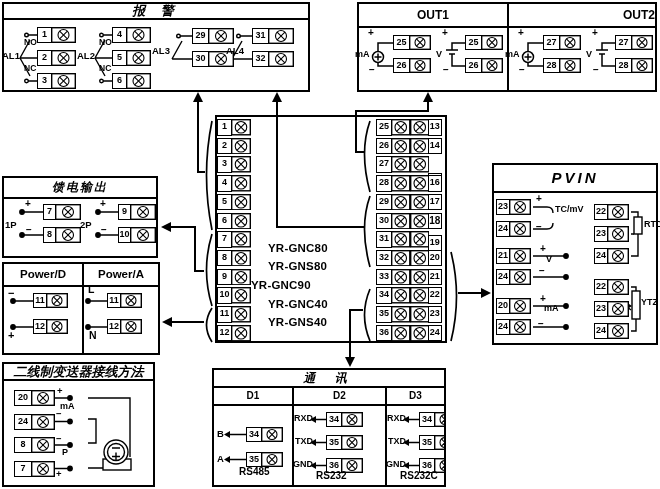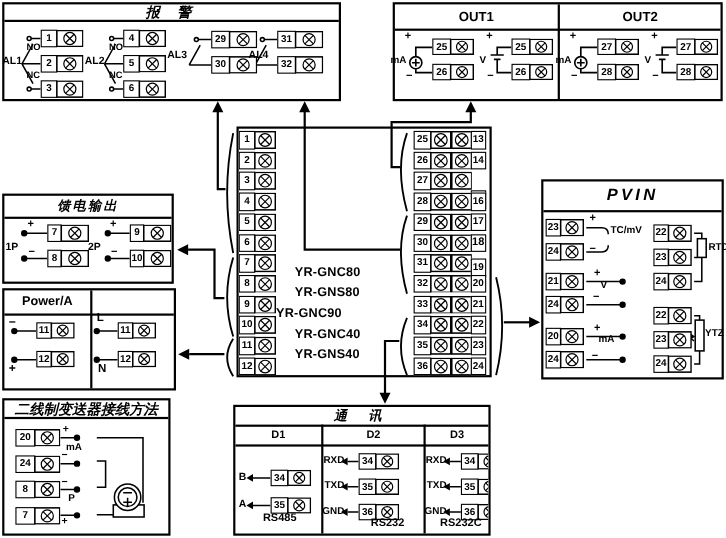--- a/index.html
+++ b/index.html
@@ -24,37 +24,38 @@
 <div id="stage">
 
   <div class="box" style="left:2px;top:2px;width:308px;height:90px;">
     <div class="bhead" style="height:14px;line-height:14px;font-size:13px;letter-spacing:6px;">报 警</div>
   </div>
 
   <div class="box" style="left:357px;top:2px;width:300px;height:90px;">
     <div class="halfrow" style="height:22px;line-height:22px;font-size:12px;">
       <span style="width:148px;">OUT1</span>
       <span style="width:2px;"></span>
-      <span style="width:146px;">OUT2</span>
+      <span style="width:146px;text-align:right;">OUT2</span>
     </div>
     <div class="vdiv" style="left:148px;top:0;bottom:0;"></div>
   </div>
 
   <div class="box" style="left:215px;top:115px;width:232px;height:228px;"></div>
 
   <div class="box" style="left:2px;top:176px;width:156px;height:82px;">
     <div class="bhead" style="height:19px;line-height:19px;font-size:12px;letter-spacing:2px;">馈电输出</div>
   </div>
 
   <div class="box" style="left:492px;top:163px;width:166px;height:182px;">
     <div class="bhead" style="height:26px;line-height:26px;font-size:15px;letter-spacing:3px;">PVIN</div>
   </div>
 
   <div class="box" style="left:2px;top:262px;width:158px;height:93px;">
     <div class="halfrow" style="height:21px;line-height:21px;font-size:11.5px;">
+      <span style="width:78px;">Power/D</span>
       <span style="width:2px;"></span>
       <span style="width:74px;">Power/A</span>
     </div>
     <div class="vdiv" style="left:78px;top:0;bottom:0;"></div>
   </div>
 
   <div class="box" style="left:2px;top:362px;width:153px;height:125px;">
     <div class="bhead" style="height:15px;line-height:15px;font-size:13px;">二线制变送器接线方法</div>
   </div>
 
@@ -824,21 +825,21 @@
     <span class="lbl" style="left: 56px; top: 409px; font-size: 9.5px;">−</span>
     <span class="lbl" style="left: 56px; top: 434px; font-size: 9.5px;">−</span>
     <span class="lbl" style="left: 62px; top: 448px; font-size: 9px;">P</span>
     <span class="lbl" style="left: 56px; top: 469px; font-size: 9.5px;">+</span>
     <span class="lbl" style="left: 217px; top: 429px; font-size: 9.5px;">B</span>
     <span class="lbl" style="left: 217px; top: 454px; font-size: 9.5px;">A</span>
     <span class="lbl" style="left: 239px; top: 467px; font-size: 10px;">RS485</span>
     <span class="lbl" style="left: 291px; top: 414px; font-size: 9px; width: 22px; text-align: right;">RXD</span>
     <span class="lbl" style="left: 291px; top: 437px; font-size: 9px; width: 22px; text-align: right;">TXD</span>
     <span class="lbl" style="left: 291px; top: 460px; font-size: 9px; width: 22px; text-align: right;">GND</span>
-    <span class="lbl" style="left: 337px; top: 471px; font-size: 10px;">RS232</span>
+    <span class="lbl" style="left: 316px; top: 471px; font-size: 10px;">RS232</span>
     <span class="lbl" style="left: 384px; top: 414px; font-size: 9px; width: 22px; text-align: right;">RXD</span>
     <span class="lbl" style="left: 384px; top: 437px; font-size: 9px; width: 22px; text-align: right;">TXD</span>
     <span class="lbl" style="left: 384px; top: 460px; font-size: 9px; width: 22px; text-align: right;">GND</span>
     <span class="lbl" style="left: 400px; top: 471px; font-size: 10px;">RS232C</span>
     <span class="model" style="left: 268px; top: 242.5px;">YR-GNC80</span>
     <span class="model" style="left: 268px; top: 261.2px;">YR-GNS80</span>
     <span class="model" style="left: 251px; top: 279.9px;">YR-GNC90</span>
     <span class="model" style="left: 268px; top: 298.6px;">YR-GNC40</span>
     <span class="model" style="left: 268px; top: 317.3px;">YR-GNS40</span>
   </div>

